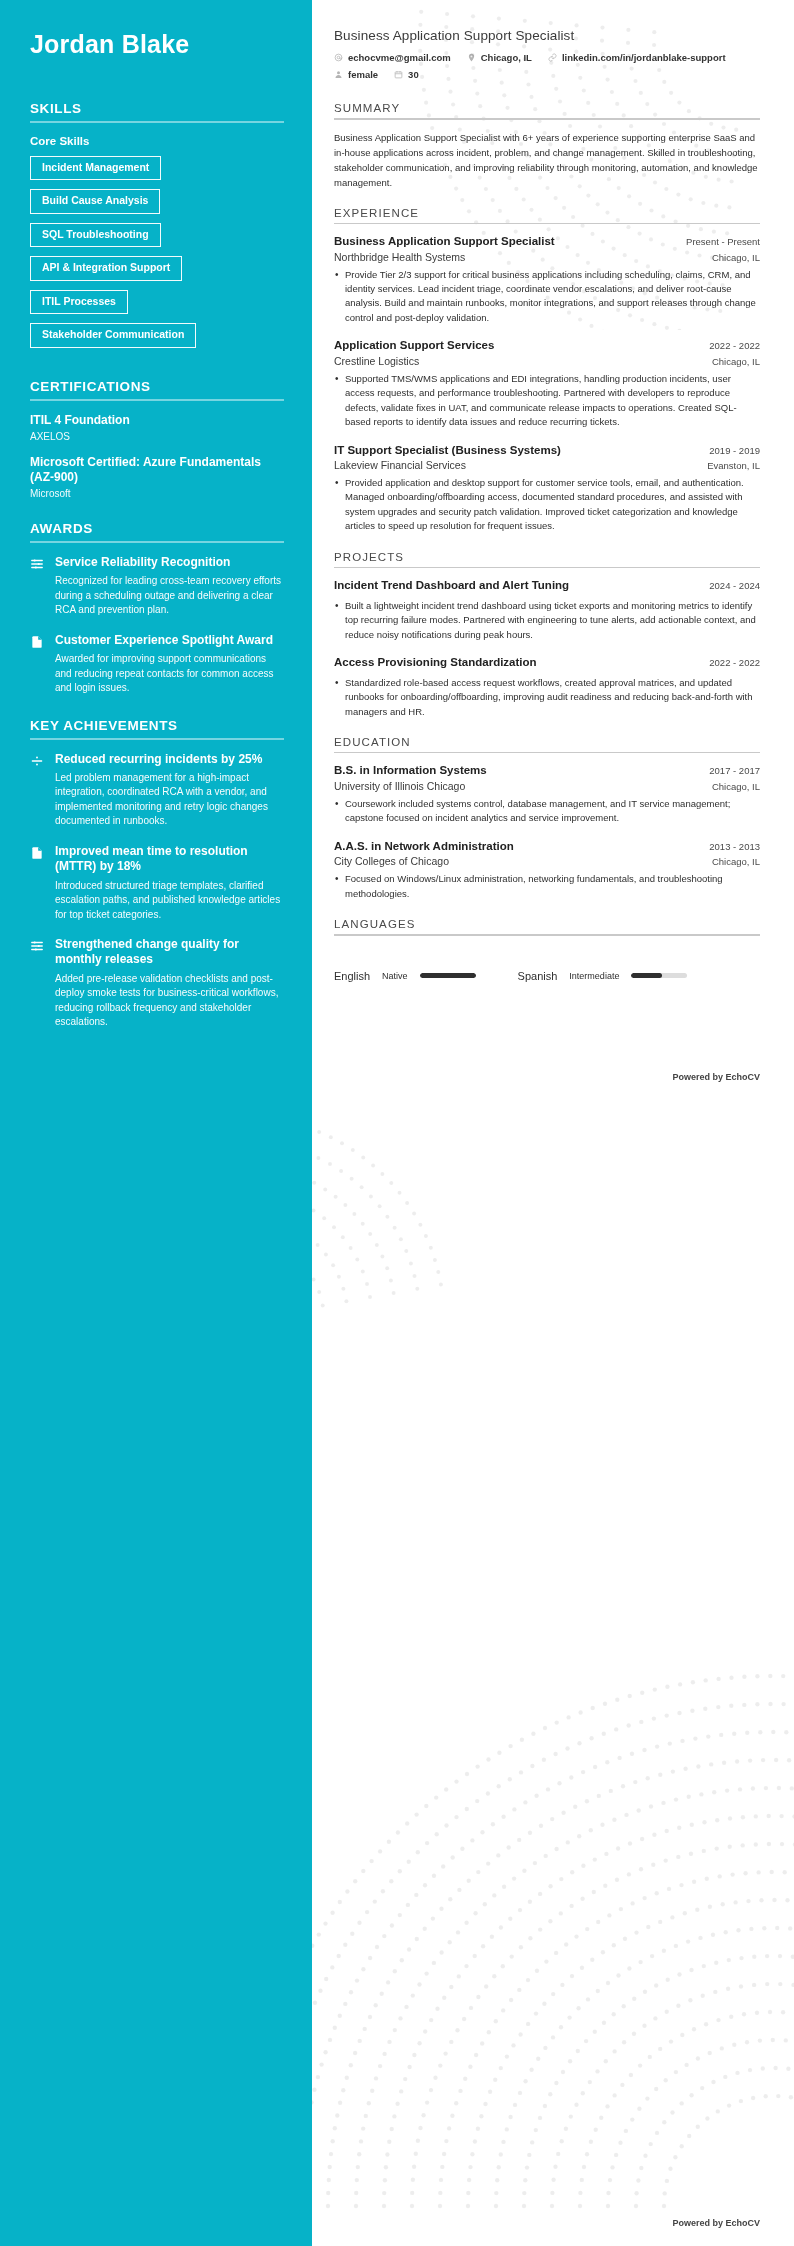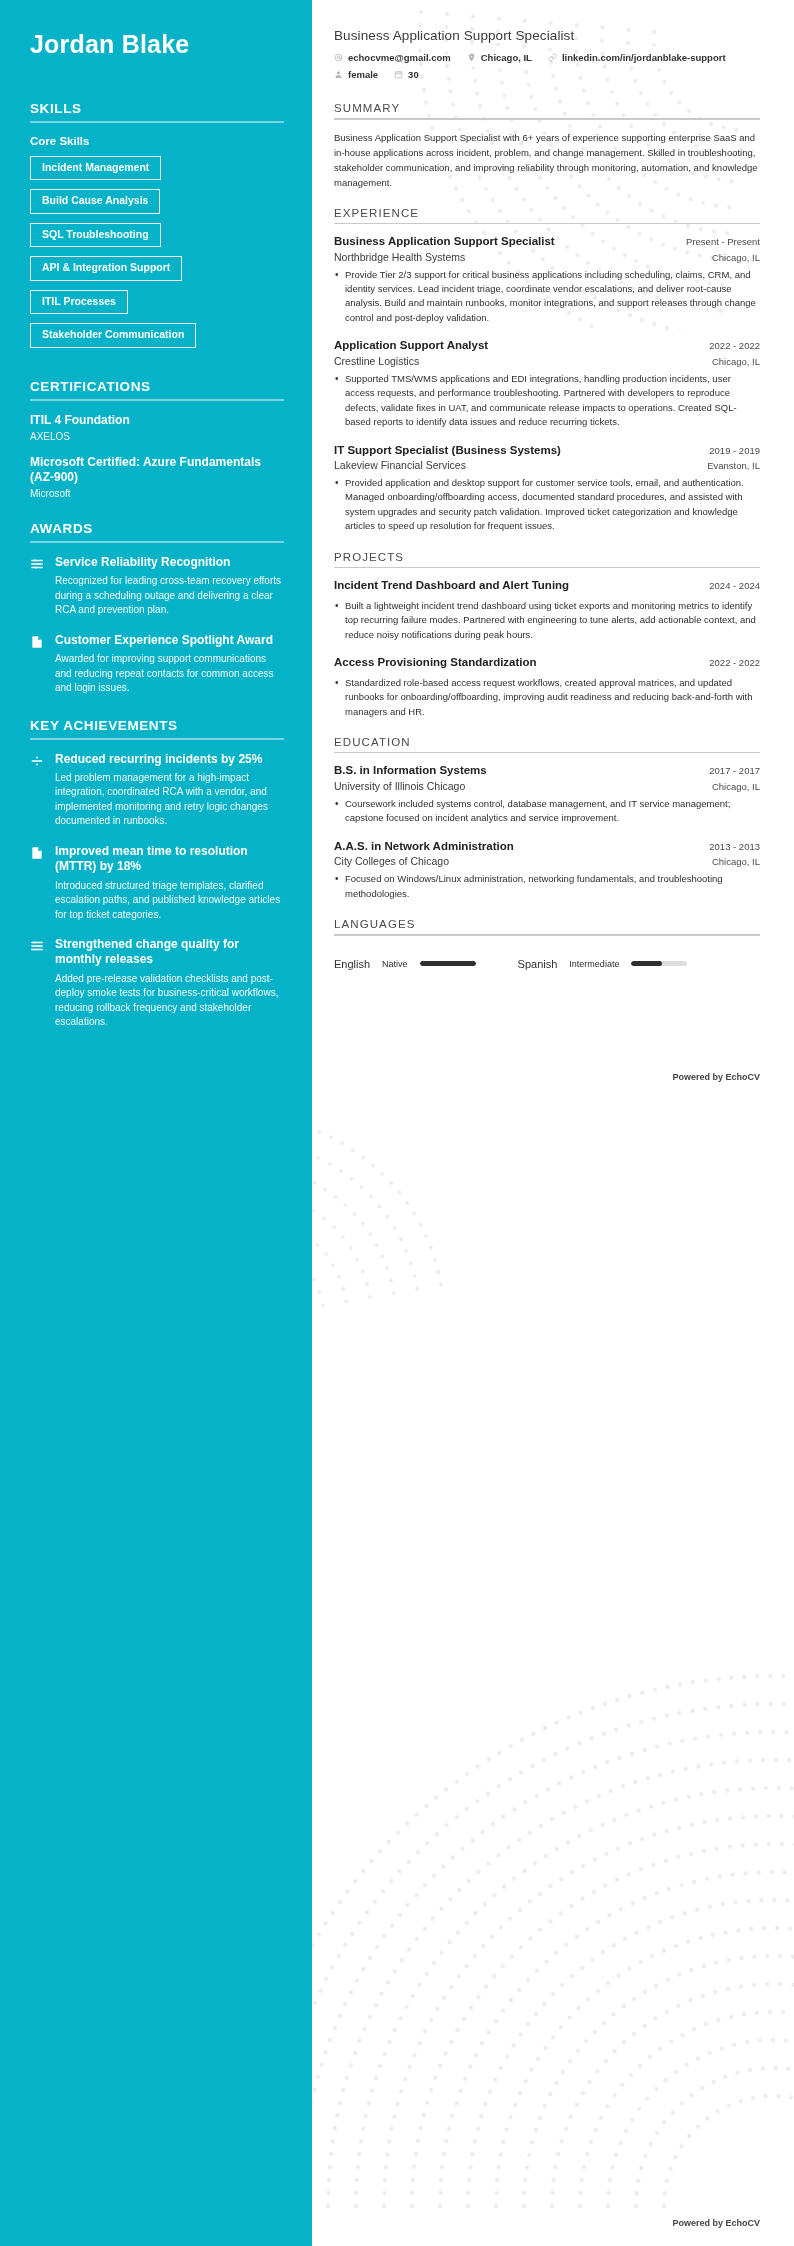--- a/index.html
+++ b/index.html
@@ -83,21 +83,21 @@
   .entry-sub { font-size:10.5px; color:#3b3b3b; }
   .entry-loc { font-size:9.5px; color:#4a4a4a; white-space:nowrap; }
   .entry-row2 { display:flex; justify-content:space-between; align-items:baseline; gap:20px; margin-top:1px; }
 
   ul.bullets { list-style:none; margin-top:5px; }
   ul.bullets li { position:relative; padding-left:11px; font-size:9.5px; line-height:1.52; color:#2f2f2f; margin-bottom:3px; }
   ul.bullets li::before { content:"•"; position:absolute; left:1px; top:-1px; font-size:10px; color:#2f2f2f; }
 
   .summary-text { font-size:9.5px; line-height:1.58; color:#2f2f2f; }
 
-  .lang-row { display:flex; align-items:center; gap:0; margin-top:22px; }
+  .lang-row { display:flex; align-items:center; gap:0; margin-top:34px; }
   .lang { display:flex; align-items:center; gap:12px; margin-right:42px; }
   .lang-name { font-size:11px; color:#2f2f2f; }
   .lang-level { font-size:9px; color:#2f2f2f; }
   .lang-bar { width:56px; height:5px; border-radius:3px; background:#dddddd; position:relative; overflow:hidden; }
   .lang-bar i { position:absolute; left:0; top:0; bottom:0; background:#2f2f2f; border-radius:3px; display:block; }
 
   .powered { font-size:9px; color:#555; text-align:right; font-weight:bold; }
   .powered .mark { color:#444; }
   .powered-mid { position:absolute; right:34px; top:1072px; z-index:3; }
   .powered-bot { position:absolute; right:34px; bottom:18px; z-index:3; }
@@ -1454,21 +1454,21 @@
           <span class="entry-sub">Northbridge Health Systems</span>
           <span class="entry-loc">Chicago, IL</span>
         </div>
         <ul class="bullets">
           <li>Provide Tier 2/3 support for critical business applications including scheduling, claims, CRM, and identity services. Lead incident triage, coordinate vendor escalations, and deliver root-cause analysis. Build and maintain runbooks, monitor integrations, and support releases through change control and post-deploy validation.</li>
         </ul>
       </div>
 
       <div class="entry">
         <div class="entry-row">
-          <span class="entry-title">Application Support Analyst</span>
+          <span class="entry-title">Application Support Services</span>
           <span class="entry-date">2022 - 2022</span>
         </div>
         <div class="entry-row2">
           <span class="entry-sub">Crestline Logistics</span>
           <span class="entry-loc">Chicago, IL</span>
         </div>
         <ul class="bullets">
           <li>Supported TMS/WMS applications and EDI integrations, handling production incidents, user access requests, and performance troubleshooting. Partnered with developers to reproduce defects, validate fixes in UAT, and communicate release impacts to operations. Created SQL-based reports to identify data issues and reduce recurring tickets.</li>
         </ul>
       </div>

